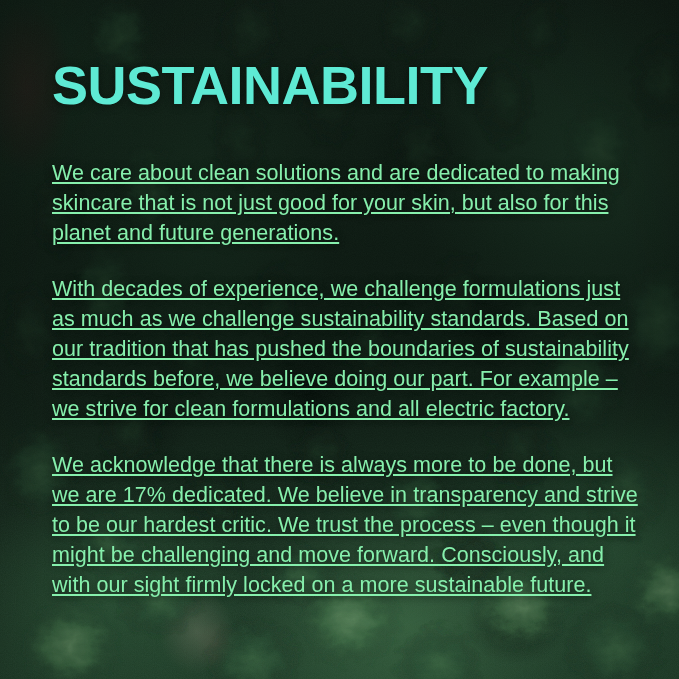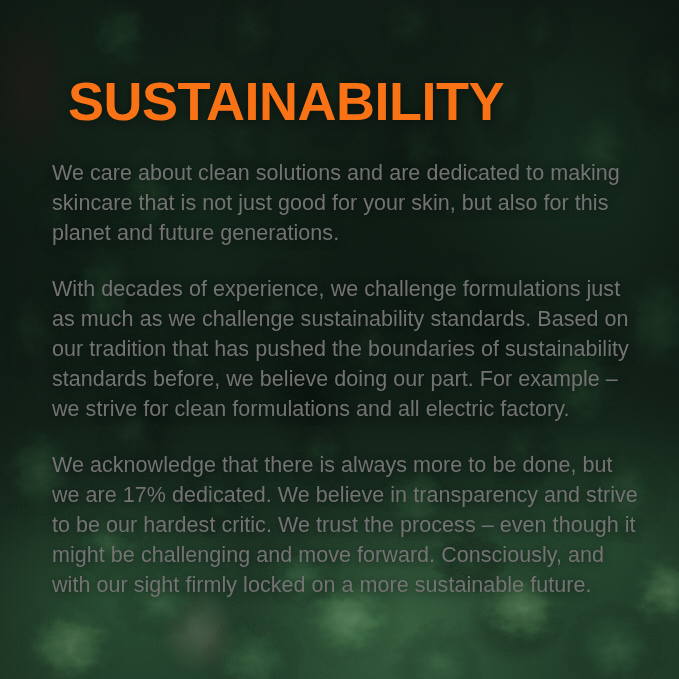--- a/index.html
+++ b/index.html
@@ -64,42 +64,43 @@
     position: absolute;
     left: 52px;
     top: 0;
     width: 600px;
     height: 679px;
   }
   .page-title {
     position: absolute;
     top: 58px;
     left: 0;
-    margin: 16px;
-    color: #f97316;
+    margin: 0;
+    color: #5eead4;
     font-size: 54px;
     font-weight: bold;
     letter-spacing: -0.5px;
     line-height: 1;
     text-shadow: 0 1px 10px rgba(0,0,0,0.45);
   }
   .body-copy {
     position: absolute;
     top: 158px;
     left: 0;
     width: 592px;
   }
   .paragraph {
     margin: 0 0 26px 0;
-    color: #737373;
+    color: #86efac;
     font-size: 21.5px;
     line-height: 30px;
     font-weight: normal;
     letter-spacing: 0.05px;
     text-shadow: 0 1px 8px rgba(0,0,0,0.5);
+    text-decoration: underline;
   }
   .paragraph:last-child { margin-bottom: 0; }
 </style>
 </head>
 <body>
 
 <div id="page">
 
   <div class="bg-layer bg-base"></div>
   <div class="bg-layer bg-earth"></div>

